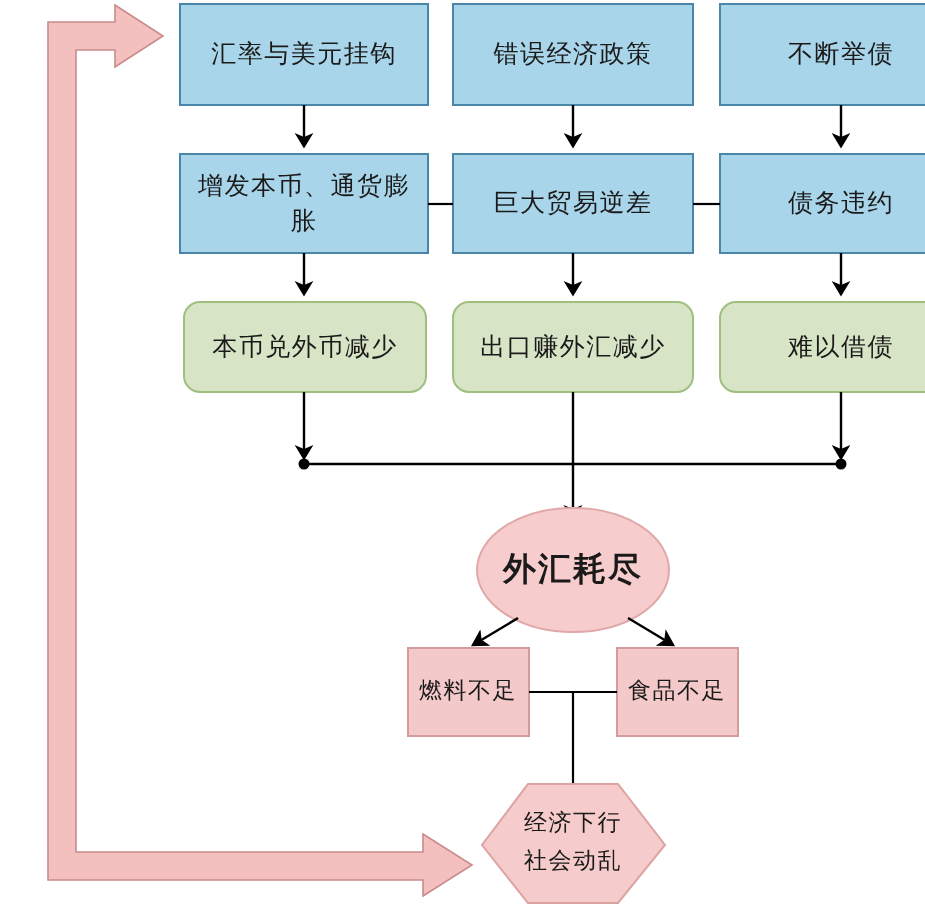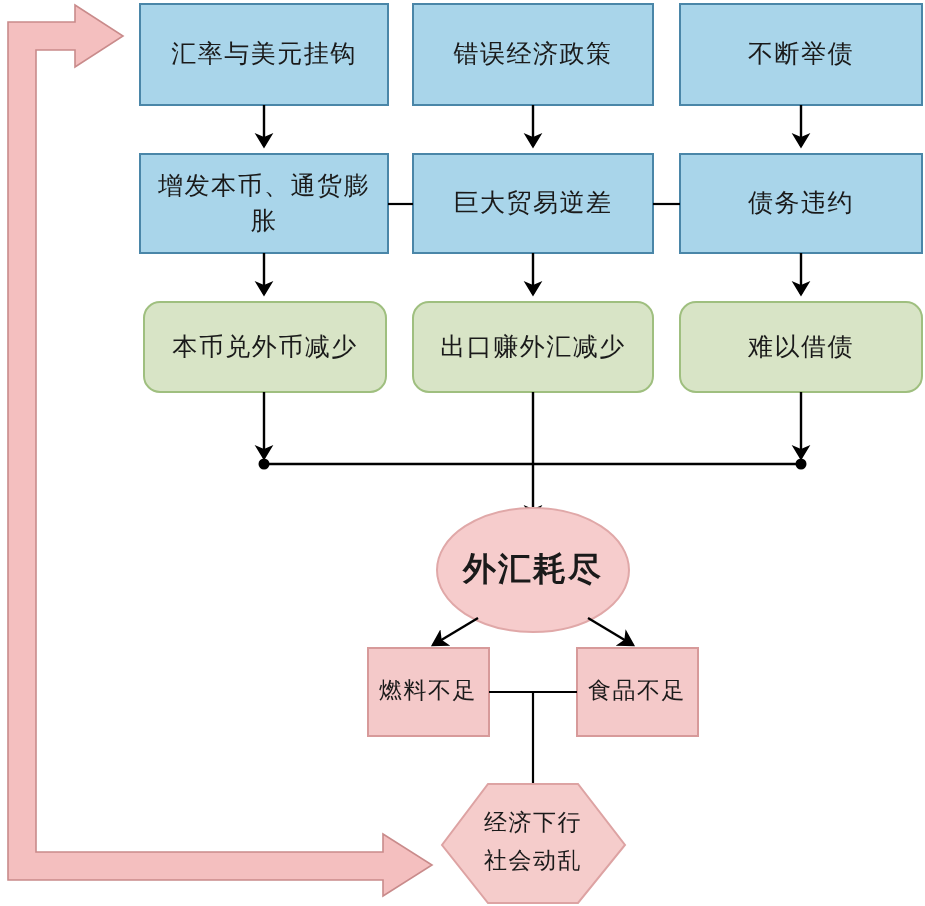--- a/index.html
+++ b/index.html
@@ -12,20 +12,21 @@
     width: 925px;
     height: 906px;
     overflow: hidden;
     font-family: "Liberation Serif", "DejaVu Serif", serif;
   }
   #diagram-root {
     position: relative;
     width: 794px;
     height: 906px;
     background: #ffffff;
+    padding-left: 40px;
   }
   svg#flow-svg {
     display: block;
     width: 925px;
     height: 906px;
   }
   .node-text {
     font-family: "Liberation Serif", "DejaVu Serif", serif;
     font-size: 25px;
     fill: #1a1a1a;

